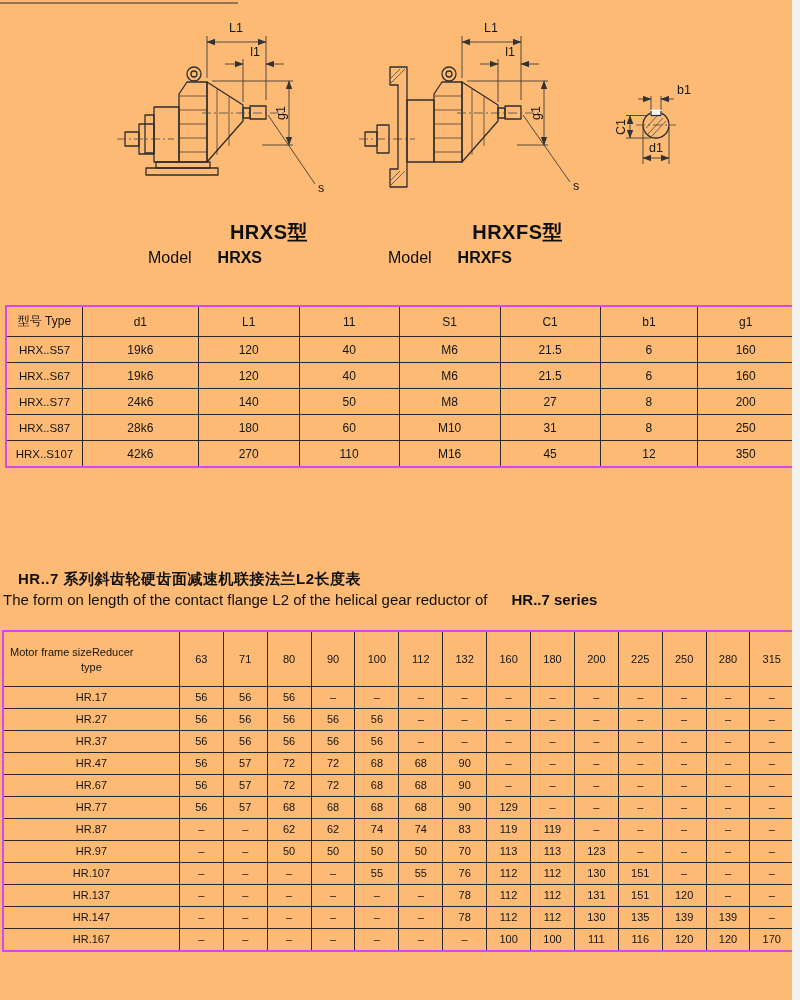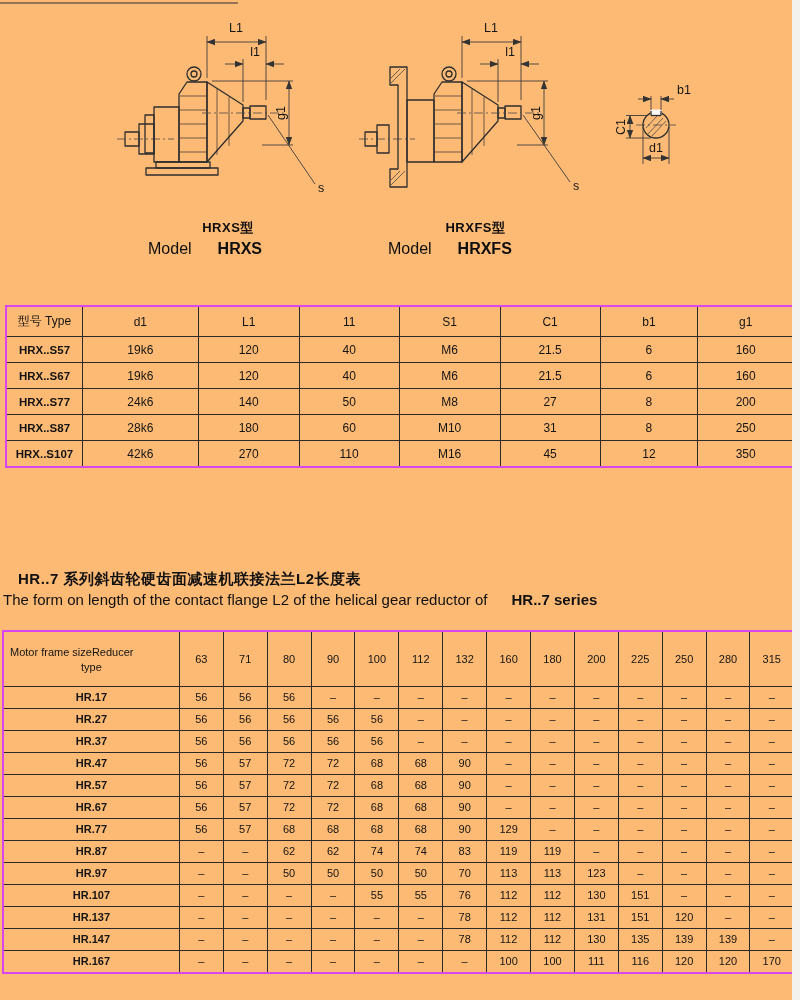--- a/index.html
+++ b/index.html
@@ -11,41 +11,41 @@
   .fig{position:absolute;}
   .outline{stroke:#2e2e2e;fill:none;stroke-width:1.3;stroke-linejoin:round;}
   .fin{stroke:#2e2e2e;fill:none;stroke-width:.7;}
   .dim{stroke:#3c3c3c;fill:none;stroke-width:.9;}
   .cl{stroke:#4a4a4a;fill:none;stroke-width:.8;stroke-dasharray:9 3 2 3;}
   .hatch{stroke:#474747;fill:none;stroke-width:.8;}
   .cut{fill:#faf9f6;stroke:none;}
   .dimtext{font-size:12.5px;fill:#161616;font-family:"Liberation Sans",sans-serif;}
 
   .fig-caption{position:absolute;text-align:center;color:#0e0e0e;}
-  .fig-caption .cap1{font-size:13px;font-weight:700;letter-spacing:.5px;}
+  .fig-caption .cap1{font-size:20px;font-weight:700;letter-spacing:.5px;text-align:right;}
   .fig-caption .cap2{display:flex;justify-content:flex-start;gap:26px;font-size:16px;margin-top:3px;}
   .fig-caption .cap2 .model-word{font-weight:400;}
   .fig-caption .cap2 .model-val{font-weight:700;}
 
   
   .title-cn{position:absolute;left:18px;top:570px;font-size:15px;font-weight:700;color:#111;letter-spacing:.5px;}
   .title-en{position:absolute;left:3px;top:591px;font-size:15px;color:#111;}
   .title-en .series{margin-left:24px;font-weight:600;}
 
   
   table.tbl{position:absolute;border-collapse:collapse;table-layout:fixed;color:#141414;border:2px solid #d946ef;}
   table.tbl th,table.tbl td{border:1px solid #2a2a2a;text-align:center;vertical-align:middle;padding:0;font-weight:400;overflow:hidden;white-space:nowrap;}
   #dim-table{left:5px;top:305px;width:790px;font-size:12px;}
   #dim-table th{height:29px;}
   #dim-table td{height:25px;}
-  #dim-table td:first-child{font-weight:700;font-size:11.5px;}
+  #dim-table td:first-child{font-weight:400;font-size:11.5px;}
   #flange-table{left:2px;top:630px;width:793px;font-size:11px;}
   #flange-table thead th{height:54px;}
   #flange-table tbody td{height:21px;line-height:21px;}
-  #flange-table td:first-child{font-weight:700;}
+  #flange-table td:first-child{font-weight:400;}
   .corner-row1{display:flex;justify-content:flex-start;padding:0 10px 0 6px;font-size:11px;font-weight:400;}
   .corner-row2{text-align:center;font-size:11px;margin-top:3px;font-weight:400;}
 </style>
 </head>
 <body>
 
 <div class="page">
   <div class="scan-line"></div>
 
   <svg class="fig" style="left:112px;top:12px;" width="250" height="205" viewBox="0 0 250 205">
@@ -370,37 +370,20 @@
           <td>90</td>
           <td>–</td>
           <td>–</td>
           <td>–</td>
           <td>–</td>
           <td>–</td>
           <td>–</td>
           <td>–</td>
         </tr>
         <tr>
-          <td>HR.57</td>
-          <td>56</td>
-          <td>57</td>
-          <td>72</td>
-          <td>72</td>
-          <td>68</td>
-          <td>68</td>
-          <td>90</td>
-          <td>–</td>
-          <td>–</td>
-          <td>–</td>
-          <td>–</td>
-          <td>–</td>
-          <td>–</td>
-          <td>–</td>
-        </tr>
-        <tr>
           <td>HR.67</td>
           <td>56</td>
           <td>57</td>
           <td>72</td>
           <td>72</td>
           <td>68</td>
           <td>68</td>
           <td>90</td>
           <td>–</td>
           <td>–</td>

